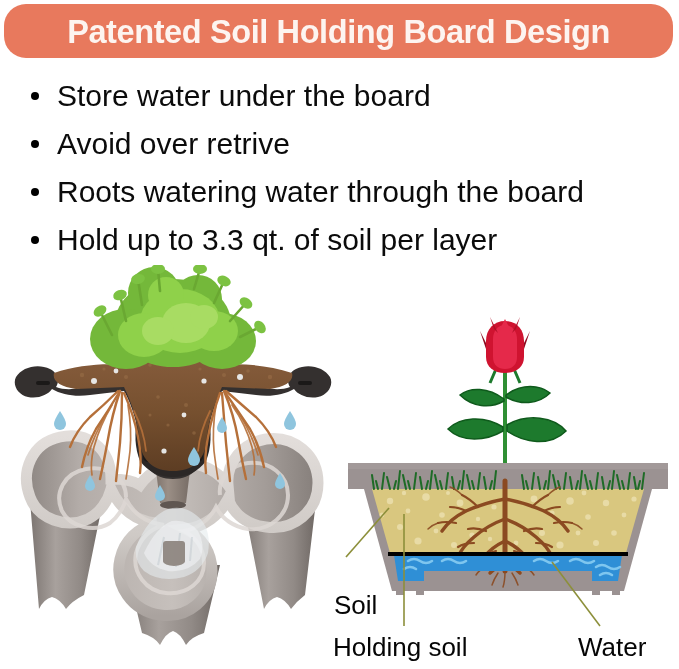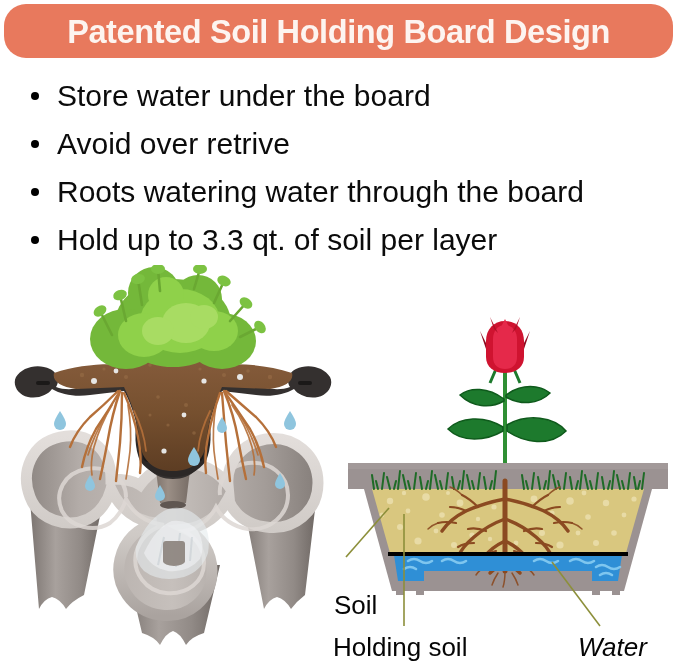--- a/index.html
+++ b/index.html
@@ -103,21 +103,21 @@
   
   .callout-label {
     position: absolute;
     font-size: 26px;
     color: #050505;
     white-space: nowrap;
     line-height: 1;
   }
   #label-soil   { left: 334px; top: 565px; margin-top: 27px; }
   #label-board  { left: 333px; top: 634px; }
-  #label-water  { left: 578px; top: 634px; font-style: italic; }
+  #label-water  { left: 578px; top: 634px; }
 
   #leader-lines {
     position: absolute;
     left: 0;
     top: 0;
     width: 679px;
     height: 669px;
     pointer-events: none;
   }
 </style>

